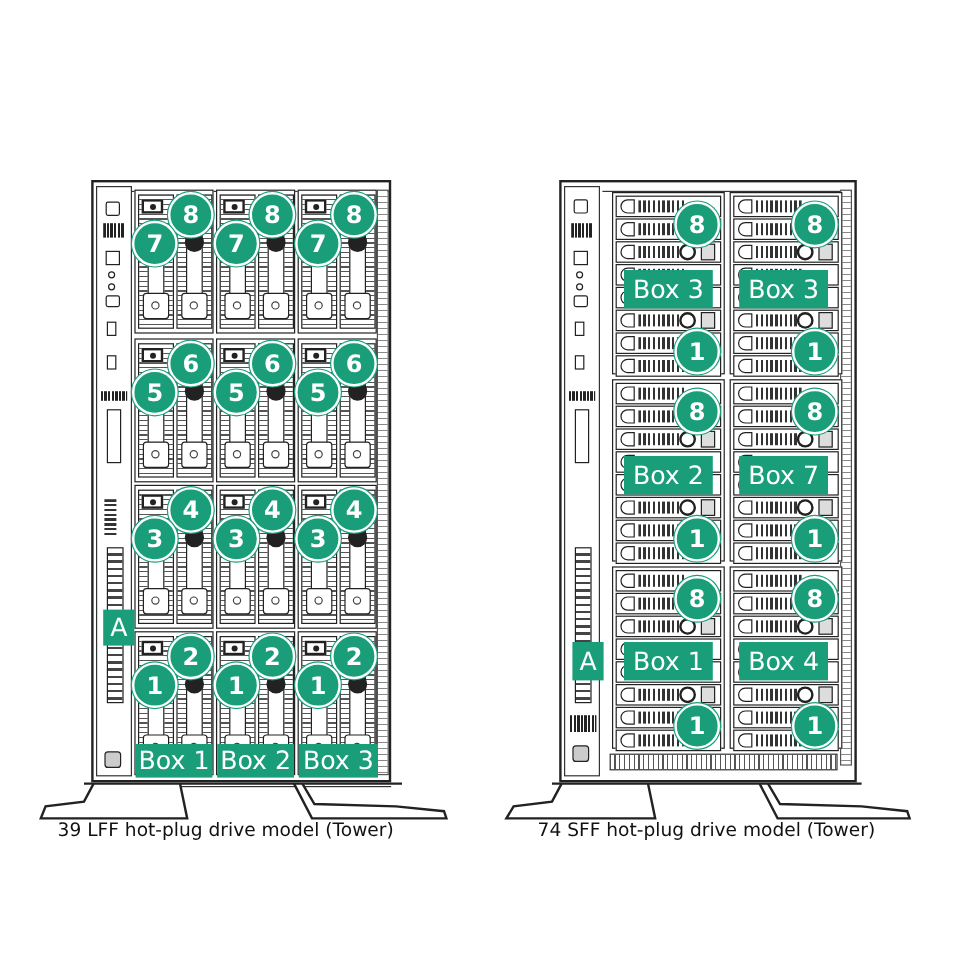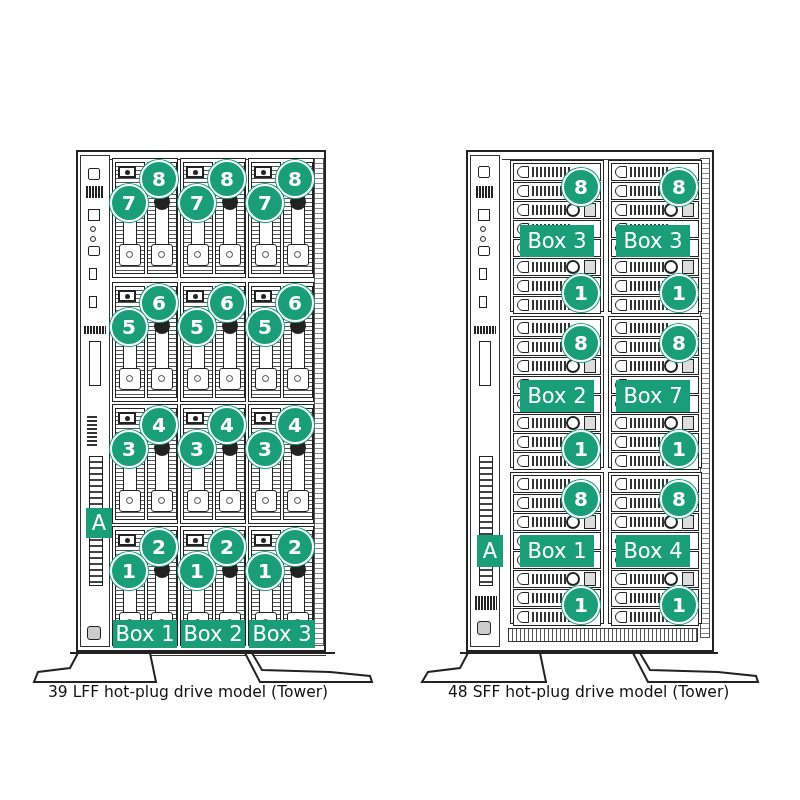--- a/index.html
+++ b/index.html
@@ -471,14 +471,14 @@
   <div class="box-label" style="left:616px;top:535px;width:74px;height:32px;">Box 4</div>
 
   <div class="a-label" style="left:477px;top:535px;width:26px;height:32px;">A</div>
 
   <svg style="position:absolute;left:418px;top:650px;" width="345" height="35" viewBox="0 0 345 35">
     <path d="M50 3 L42 18 L10 22 L4 32 L128 32 L122 3" fill="#fff" stroke="#222" stroke-width="2"></path>
     <path d="M222 3 L232 20 L300 22 L338 26 L340 32 L230 32 L215 3" fill="#fff" stroke="#222" stroke-width="2"></path>
     <line x1="42" y1="3" x2="300" y2="3" stroke="#222" stroke-width="2"></line>
   </svg>
 
-  <div class="caption" style="left:448px;top:683px;">48 SFF hot-plug drive model (Tower)</div>
+  <div class="caption" style="left:448px;top:683px;">74 SFF hot-plug drive model (Tower)</div>
 </div>
 
 </body></html>

